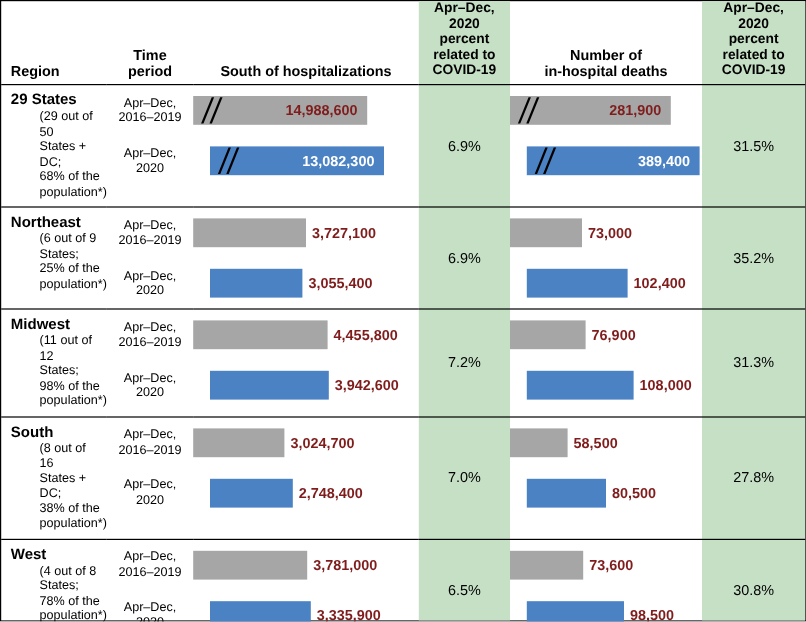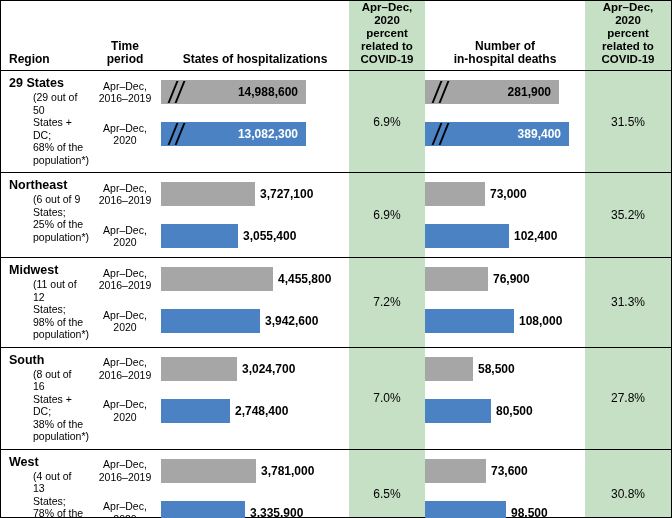--- a/index.html
+++ b/index.html
@@ -106,27 +106,27 @@
     height: 42px;
     display: flex;
     align-items: center;
     position: relative;
   }
   .bar {
     height: 24px;
     position: relative;
   }
   .bar.gray { background: #a6a6a6; }
-  .bar.blue { background: #4a82c3; }
+  .bar.blue { background: #4a82c3; margin-left: 14px; }
   .bar-label {
     font-size: 12px;
     font-weight: bold;
     white-space: nowrap;
     margin-left: 5px;
-    color: #000000;
+    color: #7f1d1d;
   }
   .bar-label.inside {
     position: absolute;
     right: 8px;
     top: 50%;
     transform: translateY(-50%);
     margin-left: 0;
   }
   .bar-label.inside.onblue { color: #fff; }
   
@@ -178,21 +178,21 @@
       <col style="width:86px">
     </colgroup>
 
     <tbody>
         <tr class="hdr">
       <td class="region-h">Region</td>
       <td>
         <div>Time</div>
         <div>period</div>
       </td>
-      <td>States of hospitalizations</td>
+      <td>South of hospitalizations</td>
       <td class="green-h">
         <div>Apr–Dec,</div>
         <div>2020</div>
         <div>percent</div>
         <div>related to</div>
         <div>COVID-19</div>
       </td>
       <td>
         <div>Number of</div>
         <div>in-hospital deaths</div>
@@ -406,21 +406,21 @@
         </div>
       </td>
       <td class="pct-cell">
         <div class="pct-inner">27.8%</div>
       </td>
     </tr>
 
     <tr class="row-sep">
       <td class="region-cell">
         <span class="region-name">West</span>
-        <span class="region-sub">(4 out of 13</span>
+        <span class="region-sub">(4 out of 8</span>
         <span class="region-sub">States;</span>
         <span class="region-sub">78% of the</span>
         <span class="region-sub">population*)</span>
       </td>
       <td class="period-cell">
         <div class="period-block">
           <div>Apr–Dec,</div>
           <div>2016–2019</div>
         </div>
         <div class="period-block">

